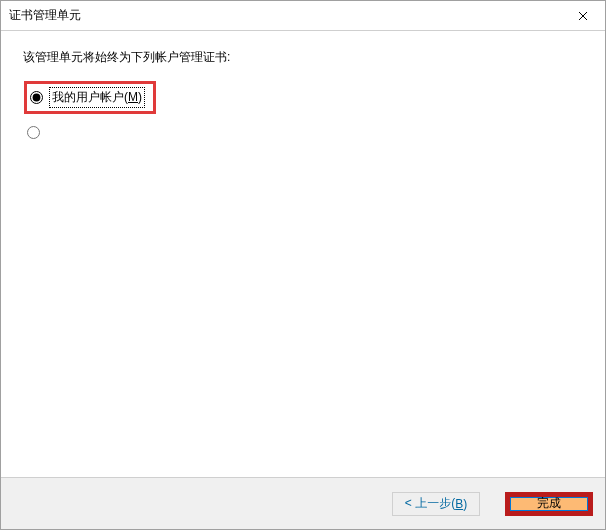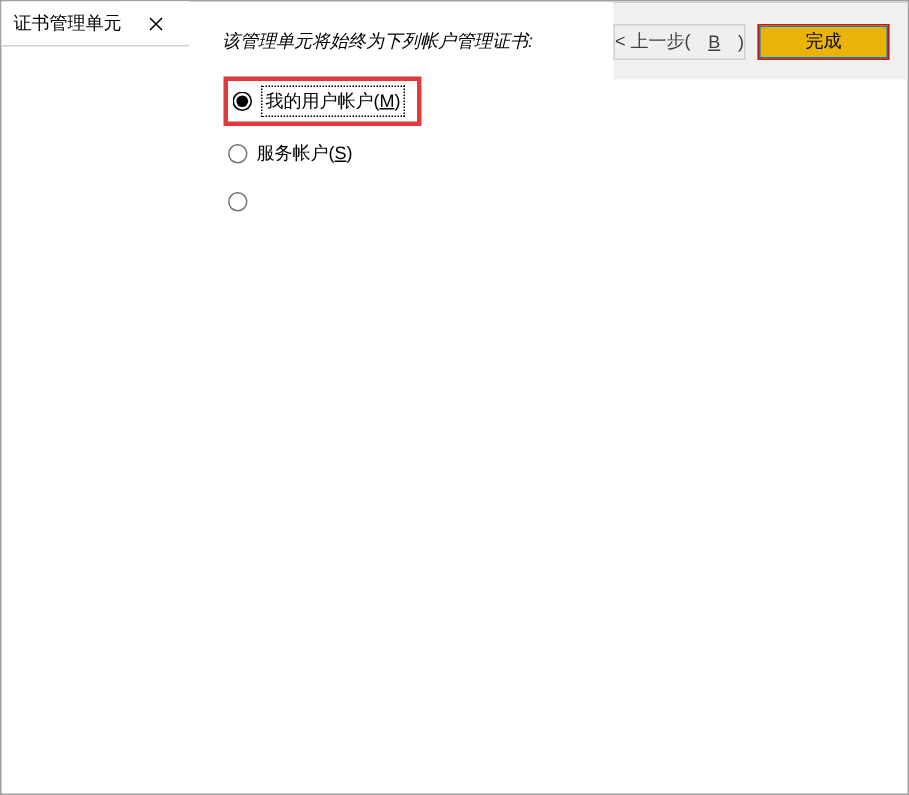--- a/index.html
+++ b/index.html
@@ -1,34 +1,34 @@
 <!DOCTYPE html>
 <html><head>
   <meta charset="utf-8">
   <style>
     * { margin: 0; padding: 0; box-sizing: border-box; }
     html, body { width: 606px; height: 530px; font-family: "Microsoft YaHei", "Segoe UI", Tahoma, sans-serif; font-size: 12px; background: #fff; color: #000; }
-    .dialog { width: 606px; height: 530px; border: 1px solid #a0a0a0; background: #fff; display: flex; flex-direction: row; }
+    .dialog { width: 606px; height: 530px; border: 1px solid #a0a0a0; background: #fff; display: flex; flex-direction: column; }
     .titlebar { height: 30px; display: flex; align-items: center; justify-content: space-between; border-bottom: 1px solid #cfcfcf; background: #fff; }
     .titlebar-title { padding-left: 8px; font-size: 12px; }
     .close-btn { width: 45px; height: 29px; display: flex; align-items: center; justify-content: center; background: #fff; cursor: default; }
     .close-btn svg { width: 10px; height: 10px; }
     .content { flex: 1; padding: 18px 22px 0 22px; }
-    .instruction { margin-bottom: 18px; font-style: italic; }
+    .instruction { margin-bottom: 18px; }
     .radio-group { padding-left: 4px; }
     .radio-row { display: flex; align-items: center; height: 22px; margin-bottom: 10px; }
     .radio-row input[type="radio"] { width: 13px; height: 13px; margin-right: 6px; accent-color: #000; }
     .radio-row label { cursor: default; }
     .highlight { display: inline-flex; align-items: center; border: 3px solid #e03a3a; padding: 2px 8px 3px 3px; margin-left: -3px; margin-top: -3px; margin-bottom: 7px; }
     .highlight .radio-inner { border: 1px dotted #000; padding: 1px 2px; }
     .mnemonic { text-decoration: underline; }
     .button-bar { height: 52px; border-top: 1px solid #cfcfcf; background: #f0f0f0; display: flex; align-items: center; justify-content: flex-end; padding-right: 12px; gap: 8px; }
     .btn { width: 88px; height: 24px; border: 1px solid #adadad; background: #e1e1e1; font-family: inherit; font-size: 12px; cursor: default; display: flex; align-items: center; justify-content: center; }
-    .btn:disabled, .btn.disabled { color: #404040; background: #efefef; border-color: #d0d0d0; justify-content: space-between; }
-    .btn.default { border: 1px solid #b91c1c; box-shadow: inset 0 0 0 1px #0078d7; background: #eab308; }
+    .btn:disabled, .btn.disabled { color: #0369a1; background: #efefef; border-color: #d0d0d0; }
+    .btn.default { border: 5px solid #b91c1c; box-shadow: inset 0 0 0 1px #0078d7; background: #fdba74; margin-left: 17px; }
   </style>
 </head>
 <body>
 
 <div class="dialog">
   <div class="titlebar">
     <div class="titlebar-title">证书管理单元</div>
     <div class="close-btn">
       <svg viewBox="0 0 10 10">
           <path d="M1 1 L9 9 M9 1 L1 9" stroke="currentColor" stroke-width="1" fill="none"></path>
@@ -41,24 +41,20 @@
 
     <div class="radio-group">
 
       <div class="highlight">
         <div class="radio-row" style="margin-bottom:0;">
           <input type="radio" name="acct" id="r1" checked="" style="">
           <label for="r1" class="radio-inner"><span>我的用户帐户(</span><span class="mnemonic">M</span><span>)</span></label>
         </div>
       </div>
 
-      <div class="radio-row">
-        <input type="radio" name="acct" id="r2" style="">
-        <label for="r2"><span>服务帐户(</span><span class="mnemonic">S</span><span>)</span></label>
-      </div>
 
       <div class="radio-row">
         <input type="radio" name="acct" id="r3" style="">
       </div>
 
     </div>
   </div>
 
   <div class="button-bar">
     <button class="btn disabled" disabled="">

